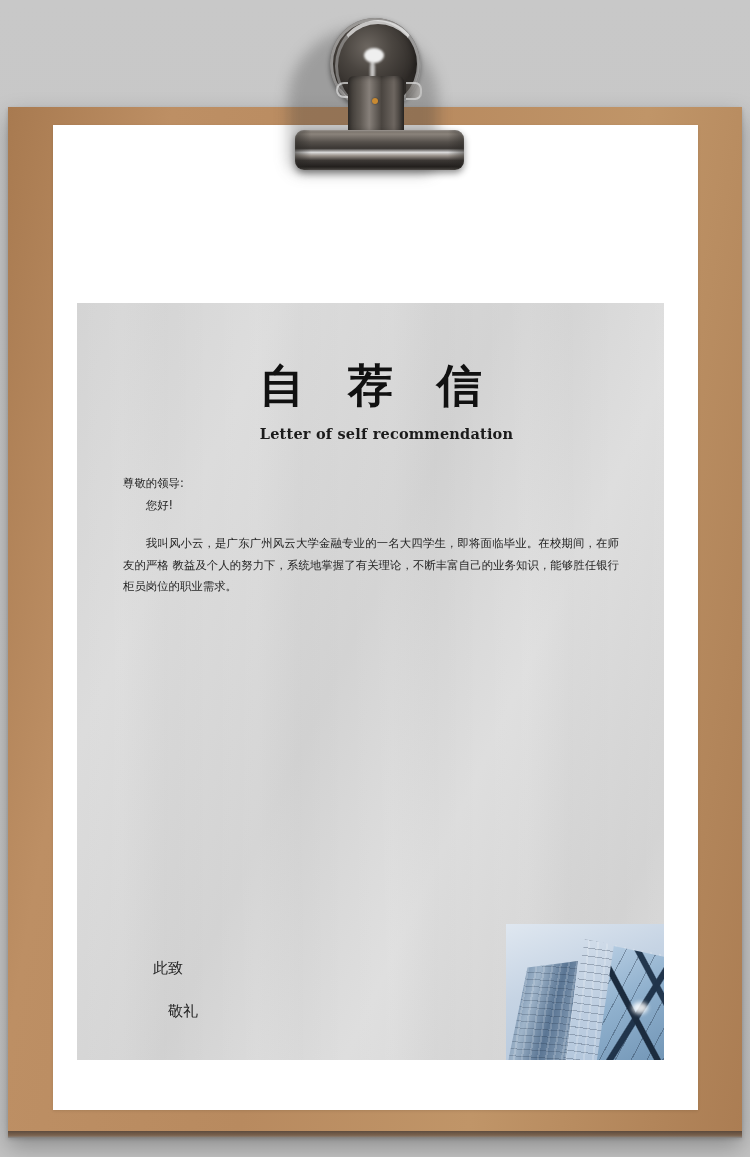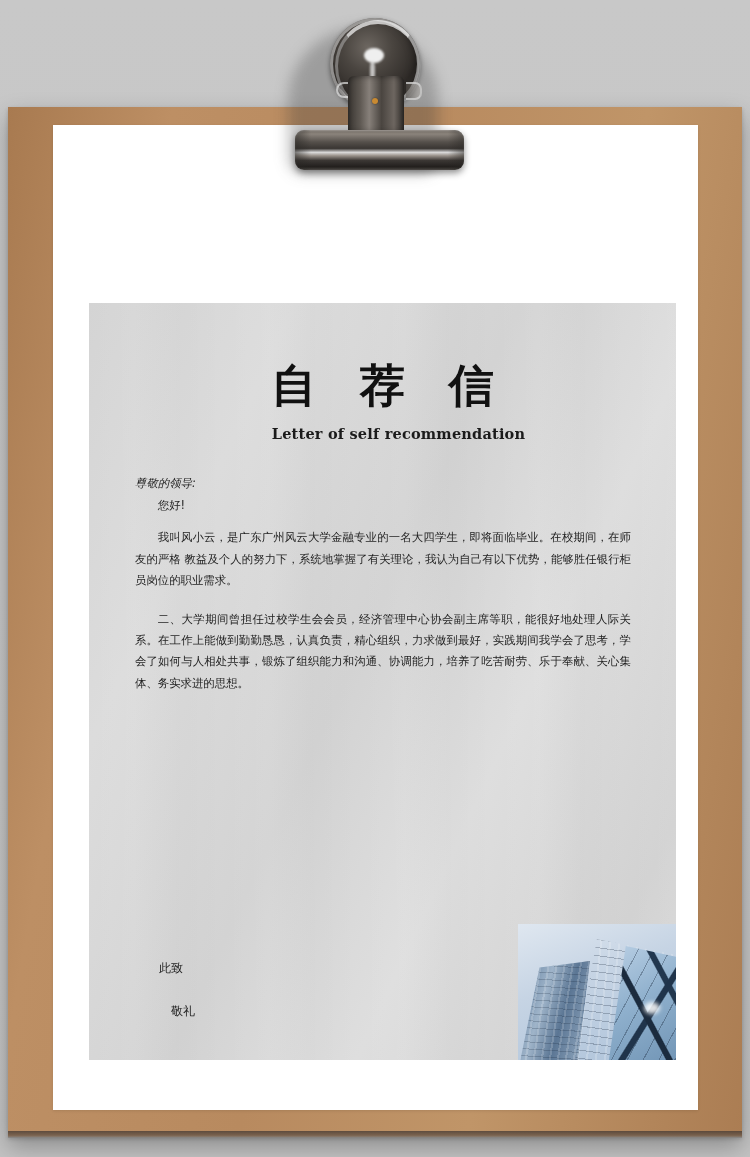--- a/index.html
+++ b/index.html
@@ -49,21 +49,21 @@
     top: 18px;
     width: 645px;
     height: 985px;
     background: #ffffff;
     box-shadow: 0 1px 3px rgba(0,0,0,0.10);
   }
 
   
   #document-page {
     position: absolute;
-    left: 36px;
+    left: 24px;
     top: 178px;
     width: 587px;
     height: 757px;
     background: linear-gradient(115deg, #d4d4d4 0%, #dcdcdc 22%, #d3d3d3 46%, #dedede 66%, #d2d2d2 88%, #dadada 100%);
     overflow: hidden;
   }
 
   
   #document-page::before {
     content: "";
@@ -114,31 +114,31 @@
     color: #1f1f1f;
     font-size: 11.4px;
     line-height: 21.2px;
   }
   .para {
     margin: 0 0 9px 0;
     text-align: justify;
     text-justify: inter-ideograph;
   }
   .para.indent { text-indent: 2em; }
-  .para.salutation { text-indent: 0; margin-bottom: 1px; font-style: italic; }
-  .para.greeting { text-indent: 2em; margin-bottom: 11px; }
+  .para.salutation { text-indent: 0; margin-bottom: 1px; }
+  .para.greeting { text-indent: 2em; margin-bottom: 17px; }
   .gap { margin-bottom: 18px; }
 
   #closing-block {
     position: absolute;
     left: 46px;
     top: 655px;
     width: 496px;
     color: #1f1f1f;
-    font-size: 12px;
+    font-size: 15px;
     line-height: 21.2px;
   }
   .closing-1 { text-indent: 2em; margin: 0 0 22px 0; }
   .closing-row {
     display: flex;
     justify-content: space-between;
     align-items: center;
   }
   .closing-2 { text-indent: 3em; margin: 0; }
   .signature { margin: 0; }
@@ -390,22 +390,21 @@
     <div id="document-page">
 
       <div id="title-block">
         <div id="doc-title">自 荐 信</div>
         <div id="doc-subtitle">Letter of self recommendation</div>
       </div>
 
       <div id="letter-body">
         <p class="para salutation">尊敬的领导:</p>
         <p class="para greeting">您好!</p>
-        <p class="para indent gap">我叫风小云，是广东广州风云大学金融专业的一名大四学生，即将面临毕业。在校期间，在师友的严格 教益及个人的努力下，系统地掌握了有关理论，我认为自己有以下优势，能够胜任银行柜员岗位的职业需求。</p>
-        <p class="para indent gap">二、大学期间曾担任过校学生会会员，经济管理中心协会副主席等职，能很好地处理人际关系。在工作上能做到勤勤恳恳，认真负责，精心组织，力求做到最好，实践期间我学会了思考，学会了如何与人相处共事，锻炼了组织能力和沟通、协调能力，培养了吃苦耐劳、乐于奉献、关心集体、务实求进的思想。</p>
+        <p class="para indent gap">我叫风小云，是广东广州风云大学金融专业的一名大四学生，即将面临毕业。在校期间，在师友的严格 教益及个人的努力下，系统地掌握了有关理论，不断丰富自己的业务知识，能够胜任银行柜员岗位的职业需求。</p>
       </div>
 
       <div id="closing-block">
         <p class="closing-1">此致</p>
         <div class="closing-row">
           <p class="closing-2">敬礼</p>
           <p class="signature">申请人：风小云</p>
         </div>
       </div>
 

